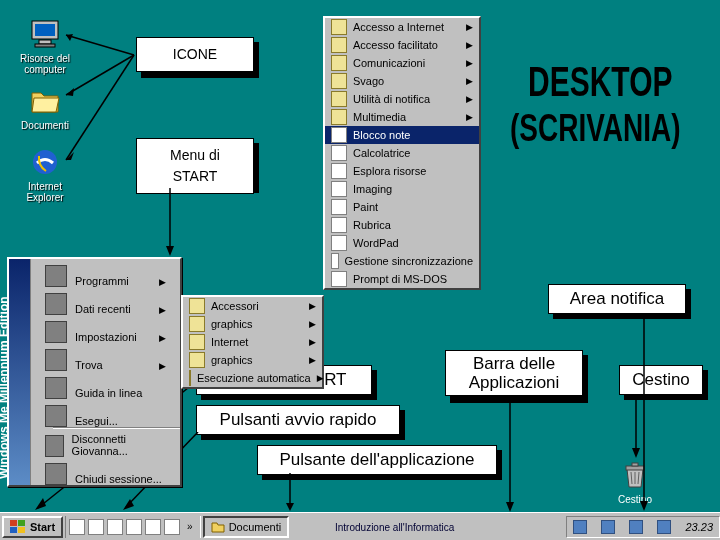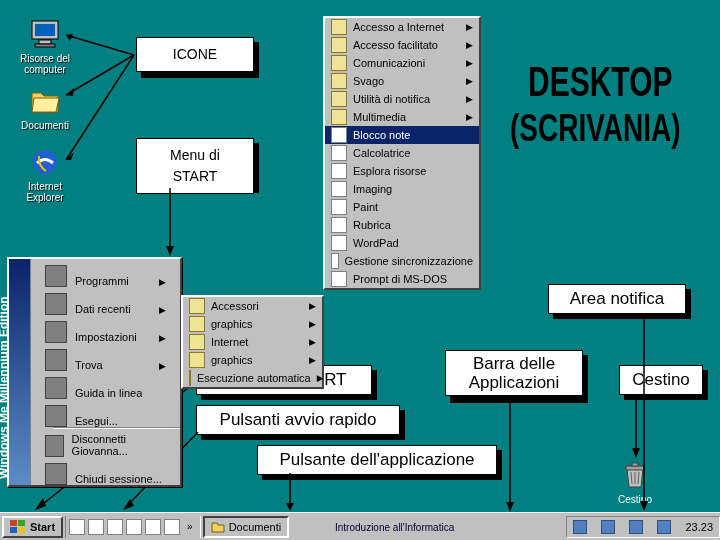--- a/index.html
+++ b/index.html
@@ -35,21 +35,21 @@
 .submenu .sicon { width:16px; height:16px; background:#efe397; border:1px solid #8a7a2a; }
 .submenu .sicon.app { background:#fff; border:1px solid #808080; }
 
 
 .taskbar { position:absolute; left:0; bottom:0; height:28px; width:100%; background:#c0c0c0; border-top:1px solid #fff; display:flex; align-items:center; z-index:10; }
 .start-btn { height:22px; margin:0 2px; padding:0 6px; background:#c0c0c0; border:2px solid; border-color:#fff #404040 #404040 #fff; display:flex; align-items:center; gap:4px; font-weight:bold; font-size:11px; }
 .ql { display:flex; align-items:center; padding:0 3px; gap:3px; border-left:1px solid #808080; border-right:1px solid #fff; height:22px; }
 .ql .qi { width:16px; height:16px; background:#fff; border:1px solid #808080; }
 .ql .chev { font-size:10px; padding:0 4px; }
 .task-btn { height:22px; margin:0 2px; padding:0 6px; background:#c0c0c0; border:2px solid; border-color:#404040 #fff #fff #404040; display:flex; align-items:center; gap:4px; font-size:11px; }
-.tray { margin-left:auto; height:22px; border:1px solid; border-color:#808080 #fff #fff #808080; display:flex; align-items:center; padding:0 6px; gap:14px; font-size:11px; }
+.tray { margin-left:auto; height:22px; border:1px solid; border-color:#808080 #fff #fff #808080; display:flex; align-items:center; padding:0 6px; gap:14px; font-size:11px;font-style:italic; }
 .tray .ti { width:14px; height:14px; background:#5080c0; border:1px solid #305080; }
 
 
 .cestino { position:absolute; right:55px; bottom:35px; width:60px; text-align:center; color:#fff; }
 .cestino .ico { width:32px; height:32px; margin:0 auto 3px; }
 svg.line { position:absolute; z-index:2; }
 
 
 .footnote { position:absolute; font-size:10px; color:#003; }
 </style>

